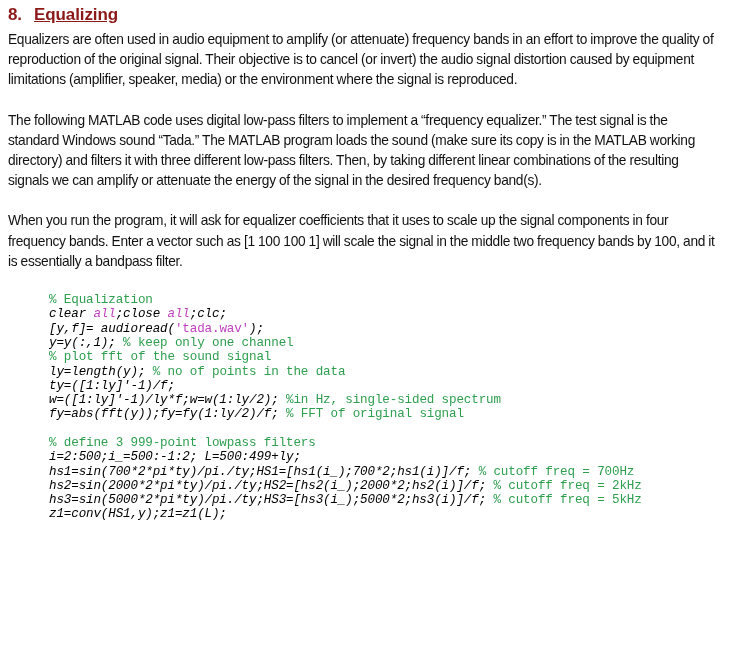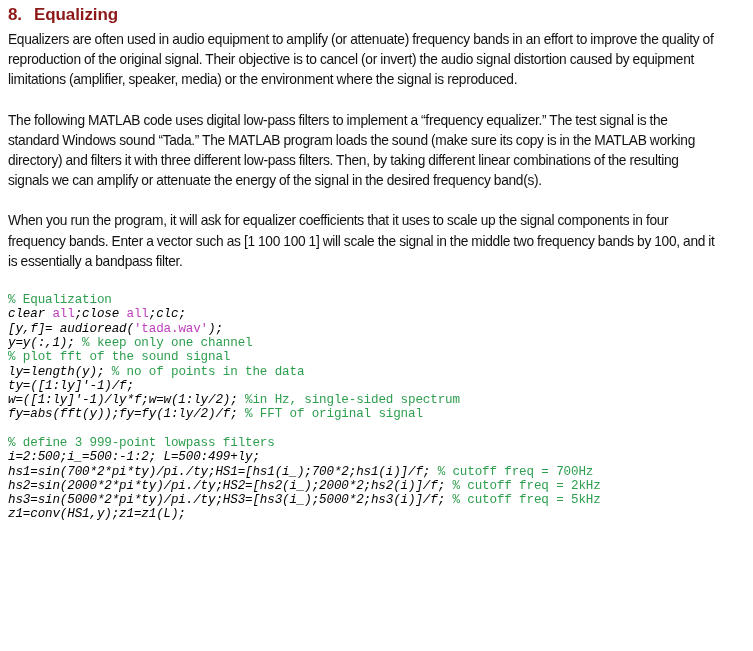--- a/index.html
+++ b/index.html
@@ -35,20 +35,21 @@
     line-height: 22px;
     margin: 0 0 3px 0;
     letter-spacing: -0.1px;
   }
   .section-heading .num {
     width: 26px;
     flex: 0 0 26px;
   }
   .section-heading .ttl {
     flex: 1 1 auto;
+    text-decoration: underline;
   }
 
   
   .prose {
     font-family: "Liberation Sans", sans-serif;
     font-size: 14.4px;
     line-height: 20.2px;
     color: #111111;
     text-align: left;
     margin: 0;
@@ -73,27 +74,28 @@
     line-height: 14.3px;
     white-space: pre-wrap;
     word-break: break-word;
     overflow-wrap: break-word;
     color: #000000;
     letter-spacing: -0.15px;
   }
   .code-line {
     white-space: pre-wrap;
     min-height: 14.3px;
+    margin-left: 41px;
   }
   .code-line.blank {
     height: 14.3px;
   }
   .tok-comment { color: #2e9e4f; }
   .tok-string  { color: #bf3fbf; }
-  .tok-kw      { color: #bf3fbf; }
+  .tok-kw      { color: #bf3fbf; font-style: italic; }
   .tok-plain   { color: #000000; font-style: italic; }
 </style>
 </head>
 <body>
 
 <div class="page">
 
   <h1 class="section-heading" style="color: rgb(140, 24, 24);">
     <span class="num">8.</span>
     <span class="ttl">Equalizing</span>

